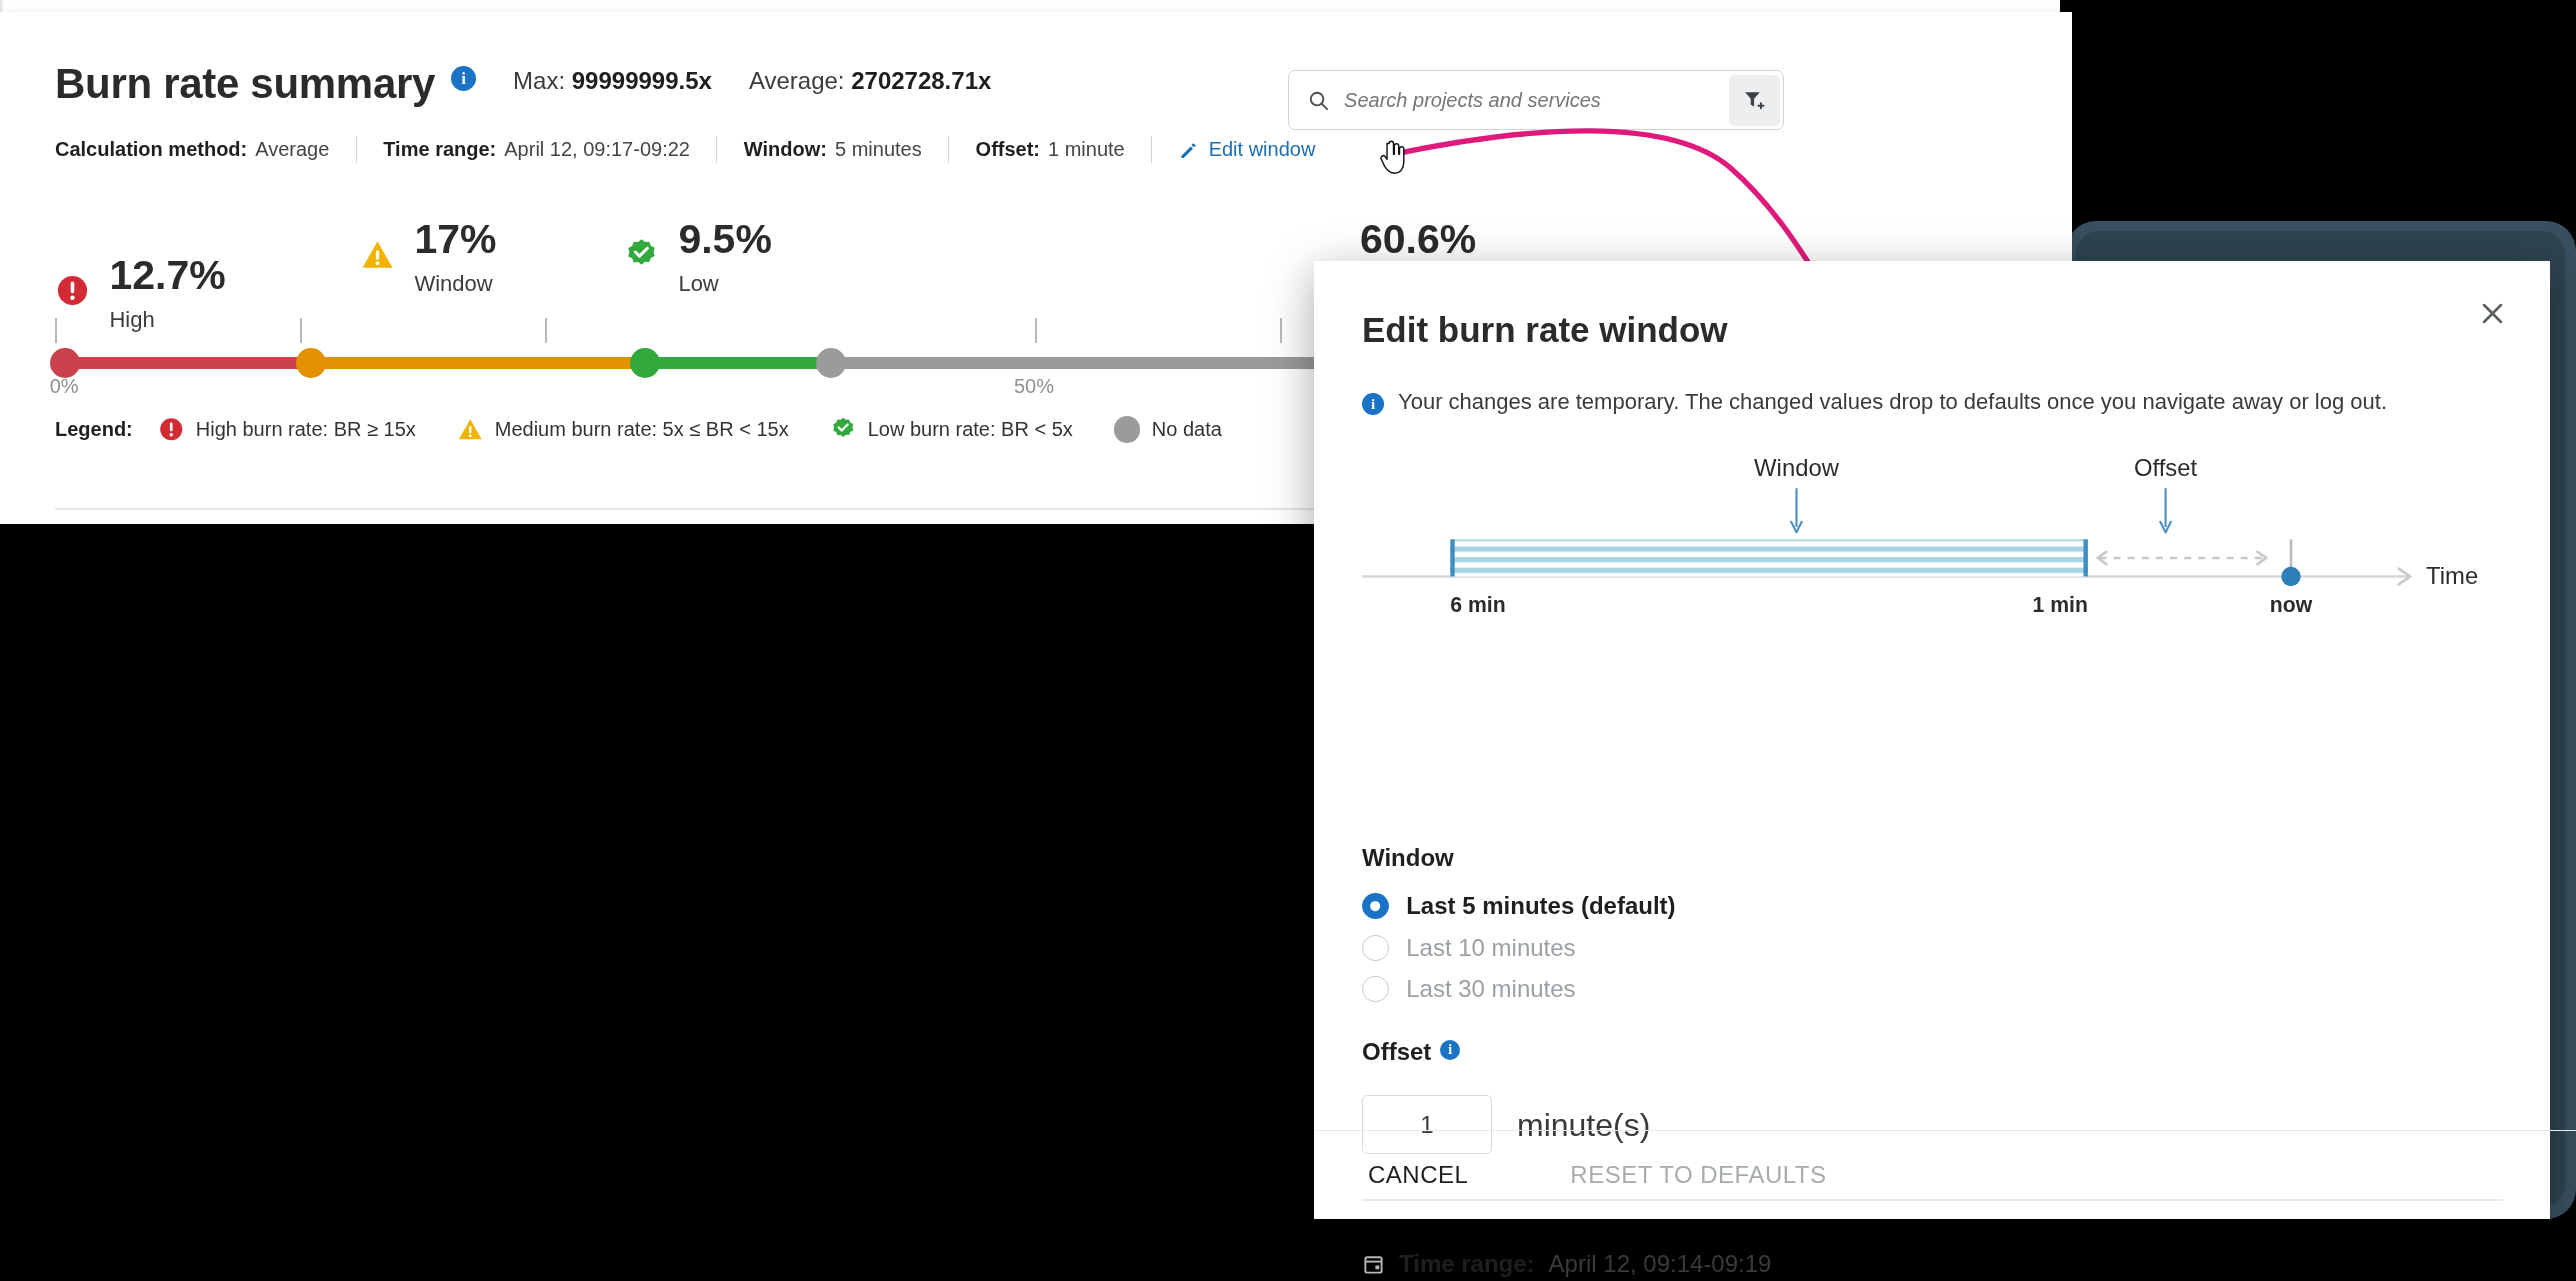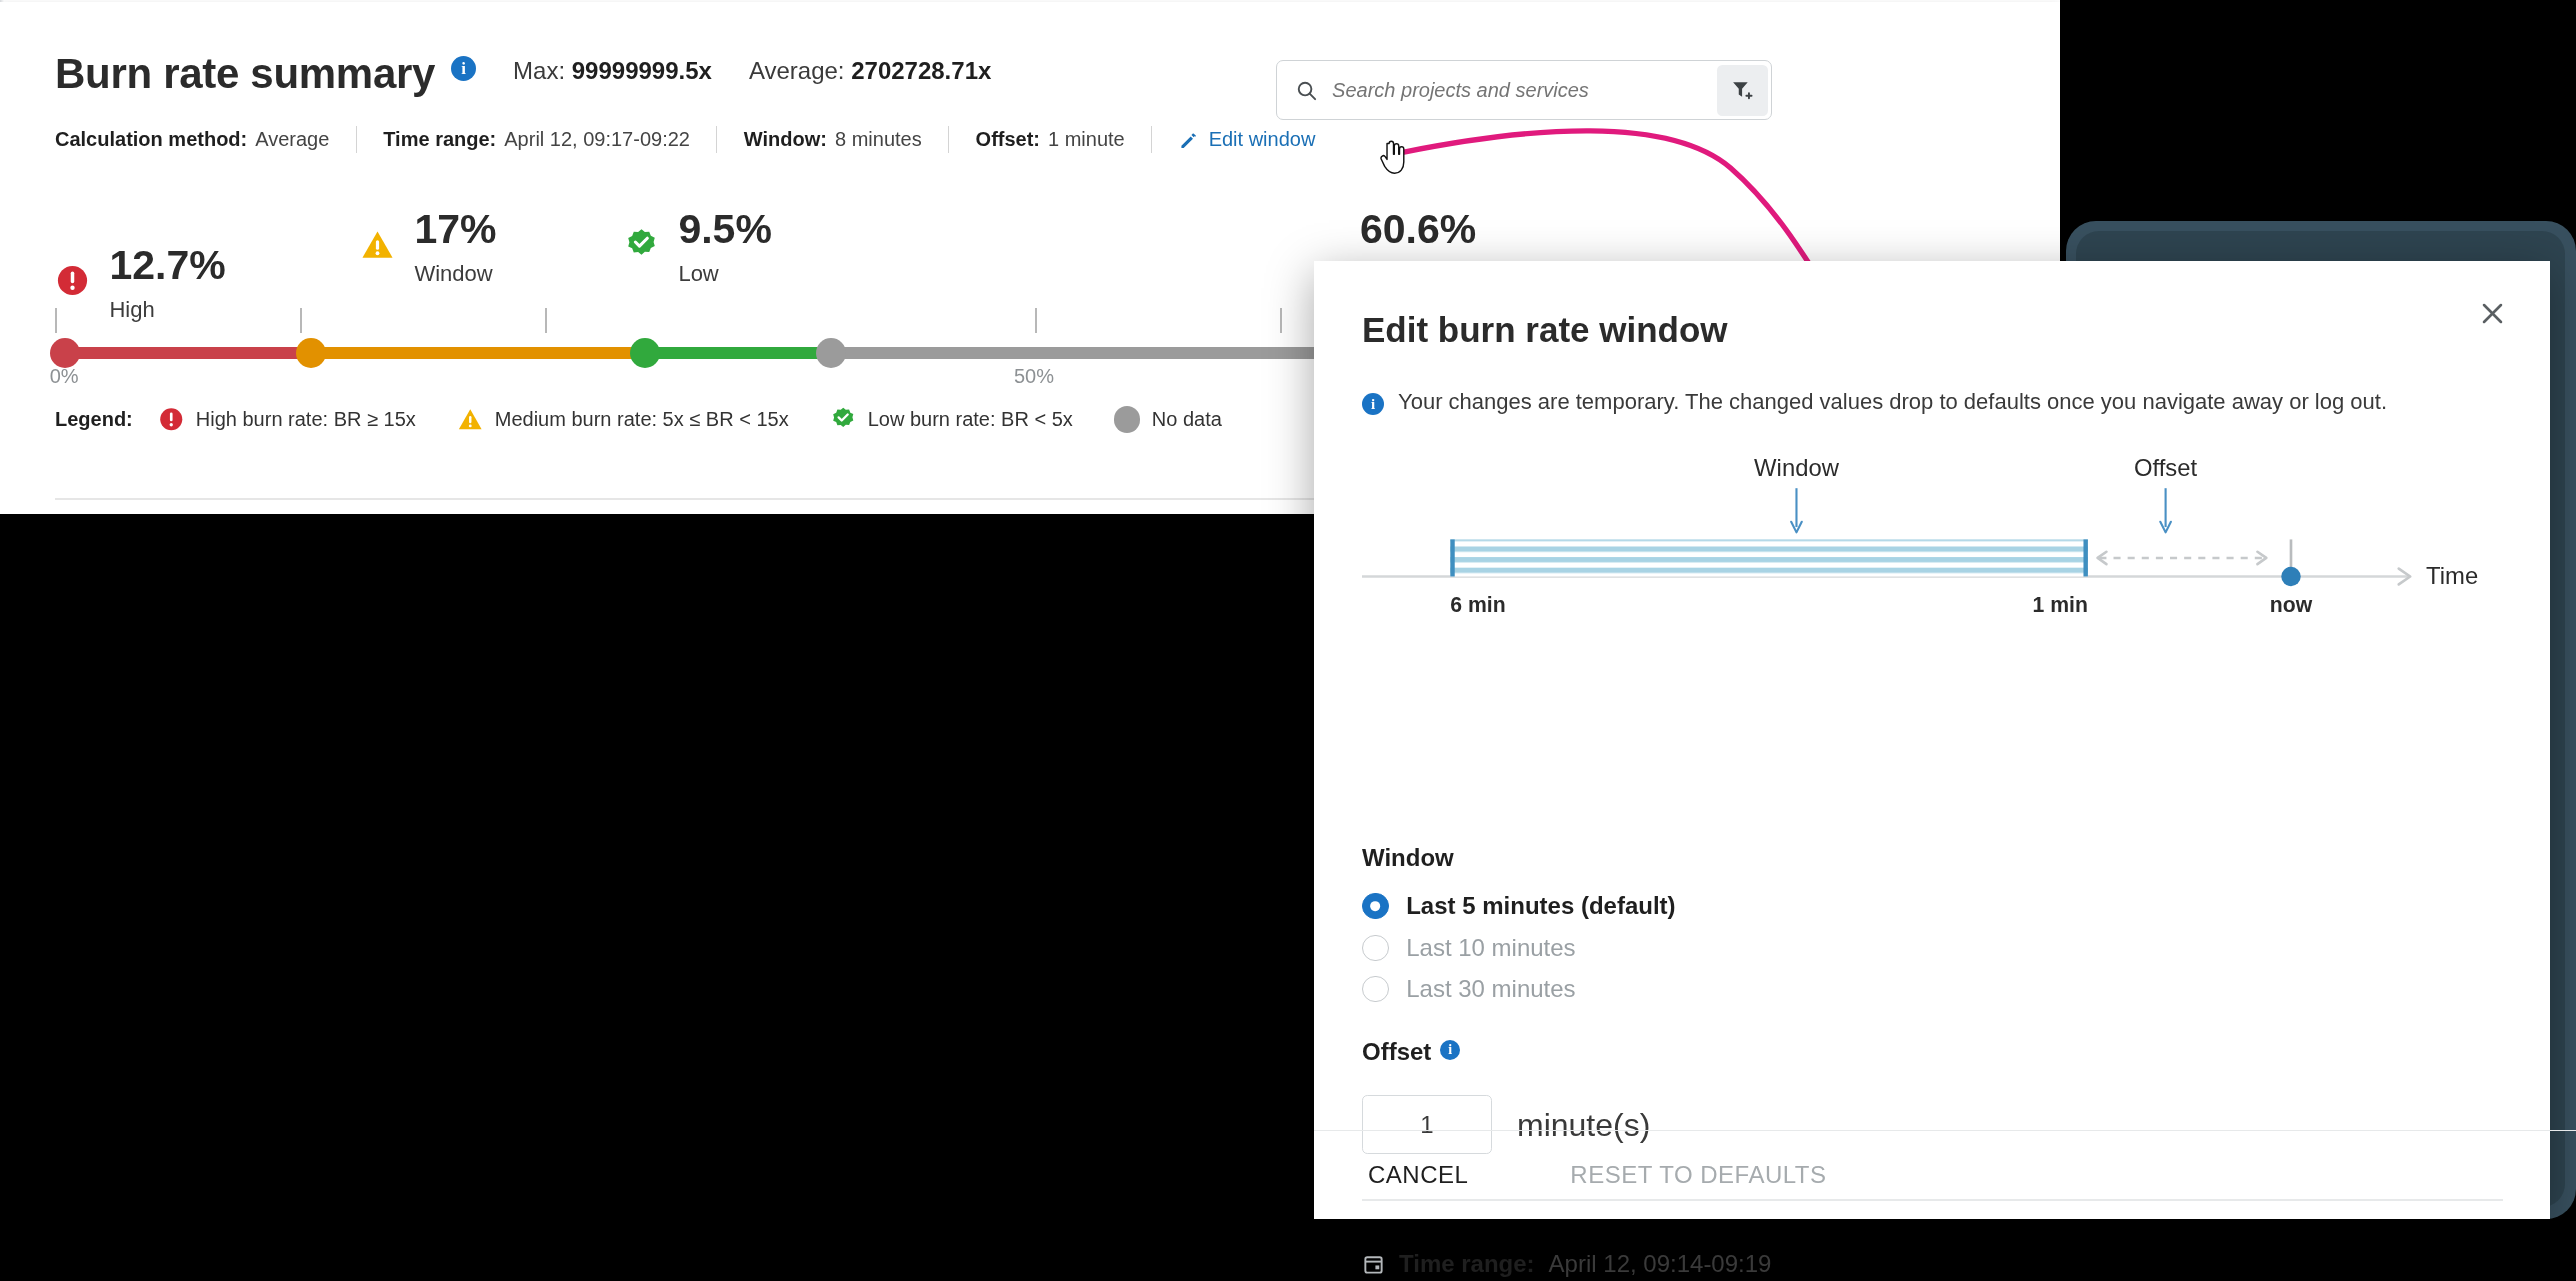--- a/index.html
+++ b/index.html
@@ -25,23 +25,24 @@
     position:absolute;left:2066px;top:221px;width:510px;height:998px;
     background:#38505f;border-radius:30px 30px 30px 30px;
   }
   .app-frame-inner{
     position:absolute;left:2076px;top:231px;width:489px;height:976px;
     background:#2e4450;border-radius:23px;
   }
 
   
   .card{
-    position:absolute;left:0px;top:2px;width:2060px;height:512px;
+    position:absolute;left:0px;top:12px;width:2060px;height:512px;
     background:#ffffff;
     box-shadow:0 1.8px 8.8px rgba(0,0,0,.13);
+    padding-left:12px;
   }
 
   .card-head{position:absolute;left:55px;top:51px;display:flex;align-items:center;gap:0;}
   .title{
     font-size:42px;font-weight:700;color:#2b2b2b;letter-spacing:-0.3px;line-height:1;
   }
   .info-dot{
     width:25px;height:25px;border-radius:50%;background:#1a73c4;
     color:#fff;font-size:17px;font-weight:700;line-height:25px;text-align:center;
     display:inline-block;margin-left:16px;position:relative;top:-5.3px;
@@ -209,21 +210,21 @@
       <span>Average</span>
     </div>
     <div class="meta-sep"></div>
     <div class="meta-item">
       <b>Time range:</b>
       <span>April 12, 09:17-09:22</span>
     </div>
     <div class="meta-sep"></div>
     <div class="meta-item">
       <b>Window:</b>
-      <span>8 minutes</span>
+      <span>5 minutes</span>
     </div>
     <div class="meta-sep"></div>
     <div class="meta-item">
       <b>Offset:</b>
       <span>1 minute</span>
     </div>
     <div class="meta-sep"></div>
     <div class="edit-window">
       <svg class="pencil" viewBox="0 0 24 24">
         <path d="M3 18.2V21h2.8L17.3 9.5l-2.8-2.8L3 18.2zM20.7 7.1c.4-.4.4-1 0-1.4l-2.4-2.4c-.4-.4-1-.4-1.4 0l-1.5 1.5 2.8 2.8 1.5-1.5z" fill="#1a6fb5"></path>

